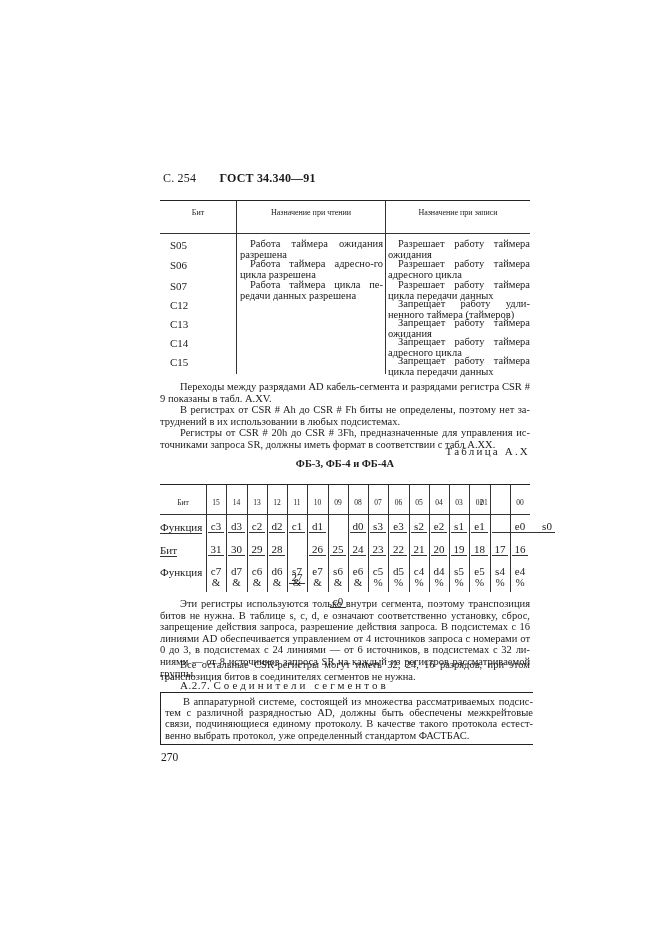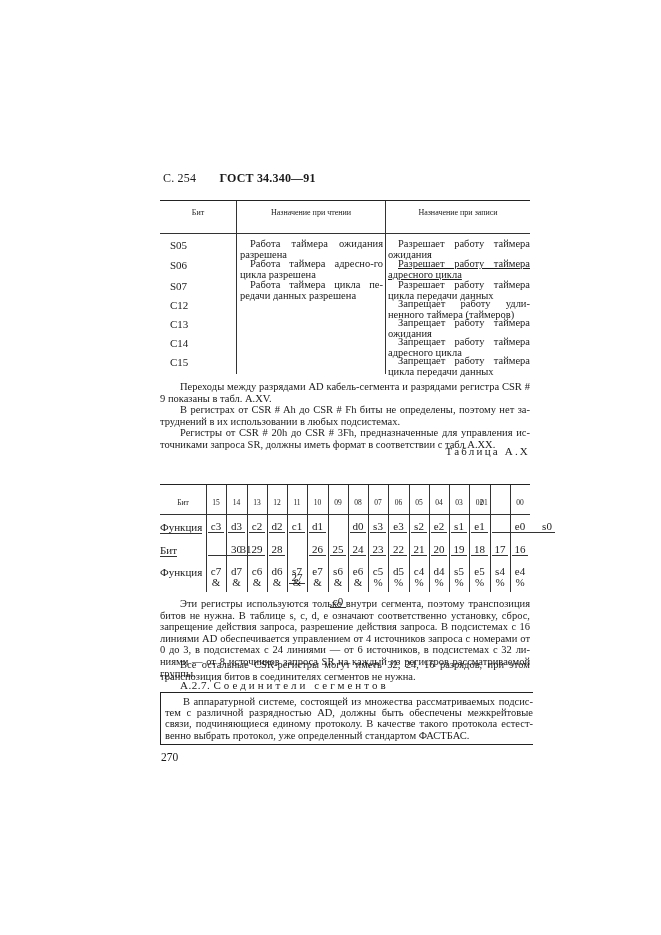--- a/index.html
+++ b/index.html
@@ -88,34 +88,35 @@
   <div class="bit-label" style="top:299px;">C12</div>
   <div class="bit-label" style="top:318px;">C13</div>
   <div class="bit-label" style="top:337px;">C14</div>
   <div class="bit-label" style="top:356px;">C15</div>
 
   <div class="cell-text" style="left:240px; top:239px; width:143px; text-indent:10px;">Работа таймера ожидания разрешена</div>
   <div class="cell-text" style="left:240px; top:259px; width:143px; text-indent:10px;">Работа таймера адресно-го цикла разрешена</div>
   <div class="cell-text" style="left:240px; top:280px; width:143px; text-indent:10px;">Работа таймера цикла пе-редачи данных разрешена</div>
 
   <div class="cell-text" style="left:388px; top:239px; width:142px; text-indent:10px;">Разрешает работу таймера ожидания</div>
-  <div class="cell-text" style="left:388px; top:259px; width:142px; text-indent:10px;text-decoration:underline;">Разрешает работу таймера адресного цикла</div>
+  <div class="cell-text" style="left:388px; top:259px; width:142px; text-indent:10px;">Разрешает работу таймера адресного цикла</div>
   <div class="cell-text" style="left:388px; top:280px; width:142px; text-indent:10px;">Разрешает работу таймера цикла передачи данных</div>
   <div class="cell-text" style="left:388px; top:299px; width:142px; text-indent:10px;">Запрещает работу удли-ненного таймера (таймеров)</div>
   <div class="cell-text" style="left:388px; top:318px; width:142px; text-indent:10px;">Запрещает работу таймера ожидания</div>
   <div class="cell-text" style="left:388px; top:337px; width:142px; text-indent:10px;">Запрещает работу таймера адресного цикла</div>
   <div class="cell-text" style="left:388px; top:356px; width:142px; text-indent:10px;">Запрещает работу таймера цикла передачи данных</div>
 </div>
 
 <div class="para" style="top:381px; text-indent:20px;">Переходы между разрядами AD кабель-сегмента и разрядами регистра CSR # 9 показаны в табл. A.XV.</div>
 <div class="para" style="top:404px; text-indent:20px;">В регистрах от CSR # Ah до CSR # Fh биты не определены, поэтому нет за-труднений в их использовании в любых подсистемах.</div>
 <div class="para" style="top:427px; text-indent:20px;">Регистры от CSR # 20h до CSR # 3Fh, предназначенные для управления ис-точниками запроса SR, должны иметь формат в соответствии с табл A.XX.</div>
 
 <div class="table-label">Таблица А.Х</div>
 <div class="table-caption">
+  <div>ФБ-3, ФБ-4 и ФБ-4А</div>
 </div>
 
 <div id="fmt-table">
   <div class="bt-rule" style="top:484px; border-top:1.5px solid #222;"></div>
   <div class="bt-rule" style="top:514px; border-top:1px solid #333;"></div>
 
   <div class="bt-cell bt-hdr" style="left:160px; width:46px; top:497px;">Бит</div>
   <div class="bt-rowlabel uline" style="top:521px;">Функция</div>
   <div class="bt-rowlabel uline" style="top:544px;">Бит</div>
   <div class="bt-rowlabel" style="top:566px;">Функция</div>
@@ -130,21 +131,21 @@
     <div class="vline" style="left:368px; top:485px; height:107px;"></div>
     <div class="vline" style="left:388px; top:485px; height:107px;"></div>
     <div class="vline" style="left:409px; top:485px; height:107px;"></div>
     <div class="vline" style="left:429px; top:485px; height:107px;"></div>
     <div class="vline" style="left:449px; top:485px; height:107px;"></div>
     <div class="vline" style="left:469px; top:485px; height:107px;"></div>
     <div class="vline" style="left:490px; top:485px; height:107px;"></div>
     <div class="vline" style="left:510px; top:485px; height:107px;"></div>
     <div class="bt-cell bt-hdr" style="left:207px; width:18px; top:497px;">15</div>
     <div class="bt-cell uline" style="left:208px; width:16px; top:521px;">c3</div>
-    <div class="bt-cell uline" style="left:208px; width:16px; top:544px;padding-left:30px;">31</div>
+    <div class="bt-cell uline" style="left:208px; width:16px; top:544px;">31</div>
     <div class="bt-cell" style="left:207px; width:18px; top:566px;">c7</div>
     <div class="bt-cell" style="left:207px; width:18px; top:577px;">&amp;</div>
     <div class="bt-cell bt-hdr" style="left:227px; width:19px; top:497px;">14</div>
     <div class="bt-cell uline" style="left:228px; width:17px; top:521px;">d3</div>
     <div class="bt-cell uline" style="left:228px; width:17px; top:544px;">30</div>
     <div class="bt-cell" style="left:227px; width:19px; top:566px;">d7</div>
     <div class="bt-cell" style="left:227px; width:19px; top:577px;">&amp;</div>
     <div class="bt-cell bt-hdr" style="left:248px; width:18px; top:497px;">13</div>
     <div class="bt-cell uline" style="left:249px; width:16px; top:521px;">c2</div>
     <div class="bt-cell uline" style="left:249px; width:16px; top:544px;">29</div>

